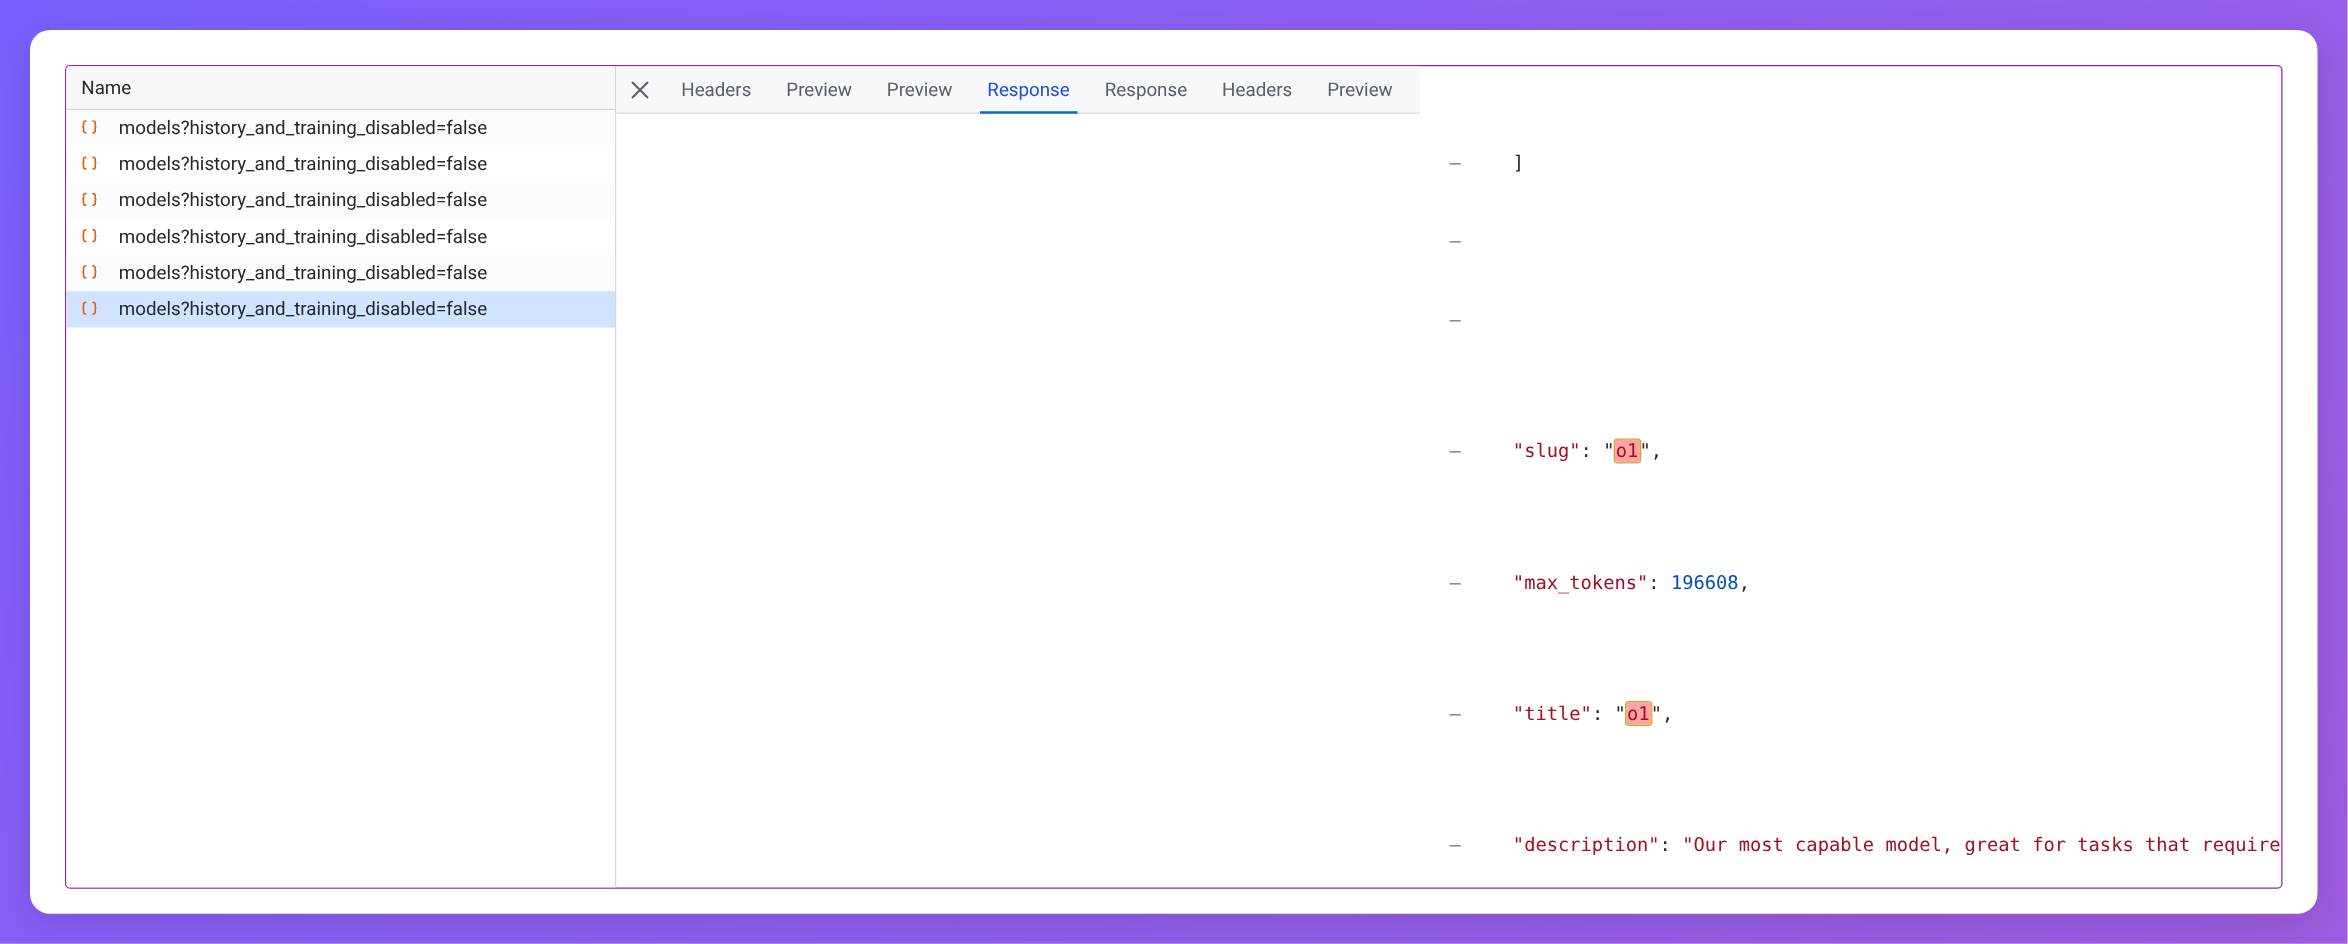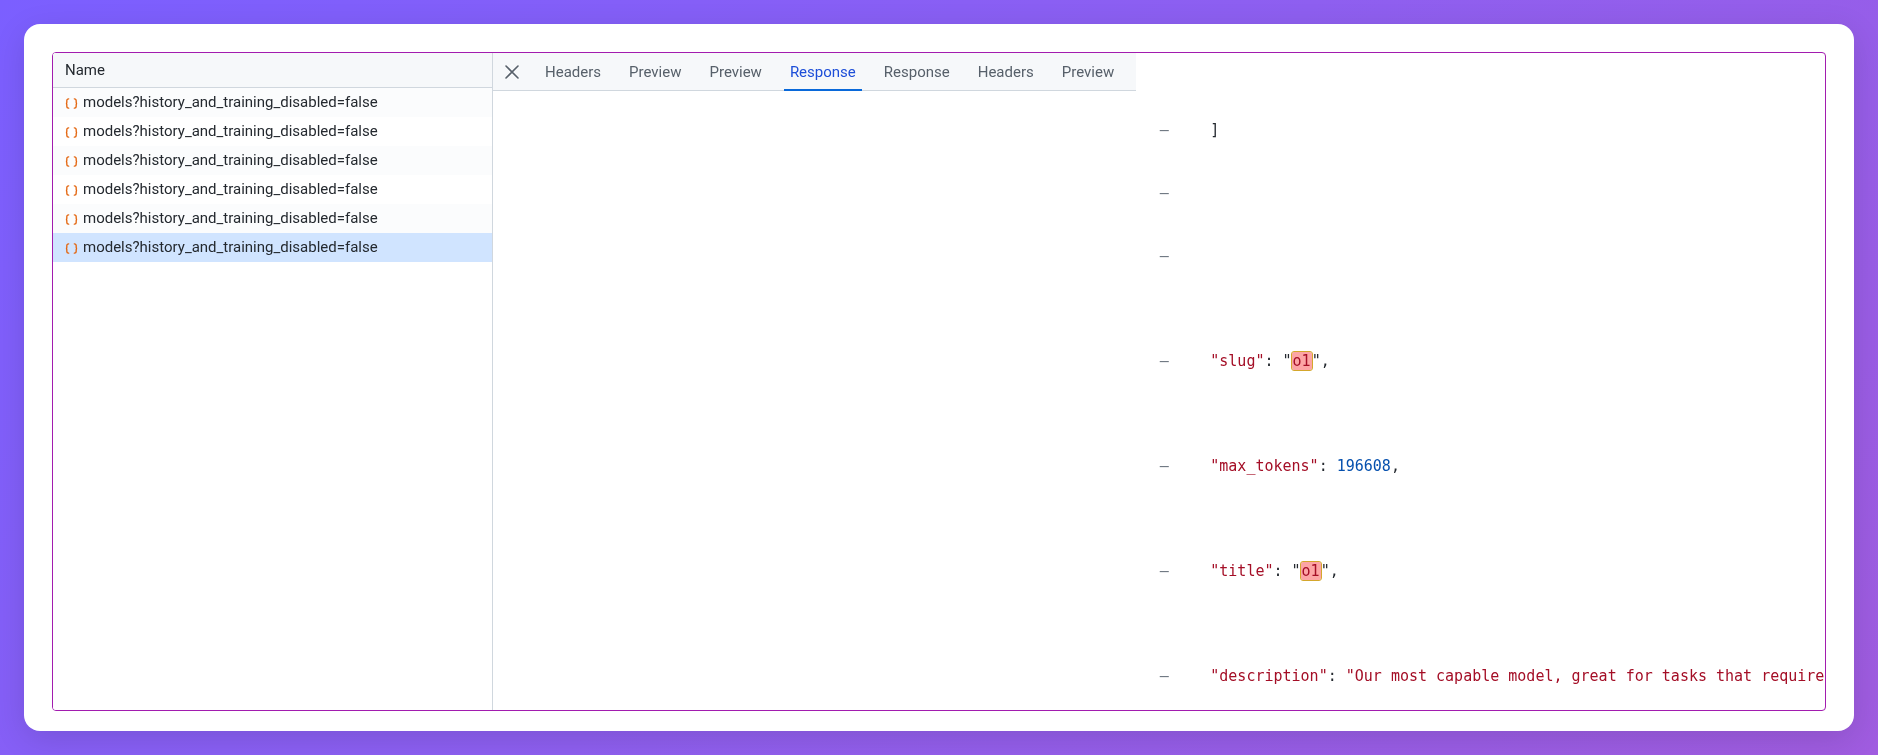--- a/index.html
+++ b/index.html
@@ -37,22 +37,22 @@
   }
   .requests-header {
     background: #f6f8fa;
     border-bottom: 1px solid #d0d7de;
     padding: 8px 12px;
     font-size: 15px;
     color: #24292f;
   }
   .request-row {
     display: flex;
-    align-items: flex-end;
-    gap: 4px;
+    align-items: flex-start;
+    gap: 16px;
     padding: 5px 10px;
     font-size: 15px;
     color: #24292f;
     cursor: pointer;
     border-bottom: 1px solid transparent;
   }
   .request-row:nth-child(odd) { background: #fbfcfd; }
   .request-row.selected { background: #d0e4ff; }
   .req-icon {
     display:inline-flex;

